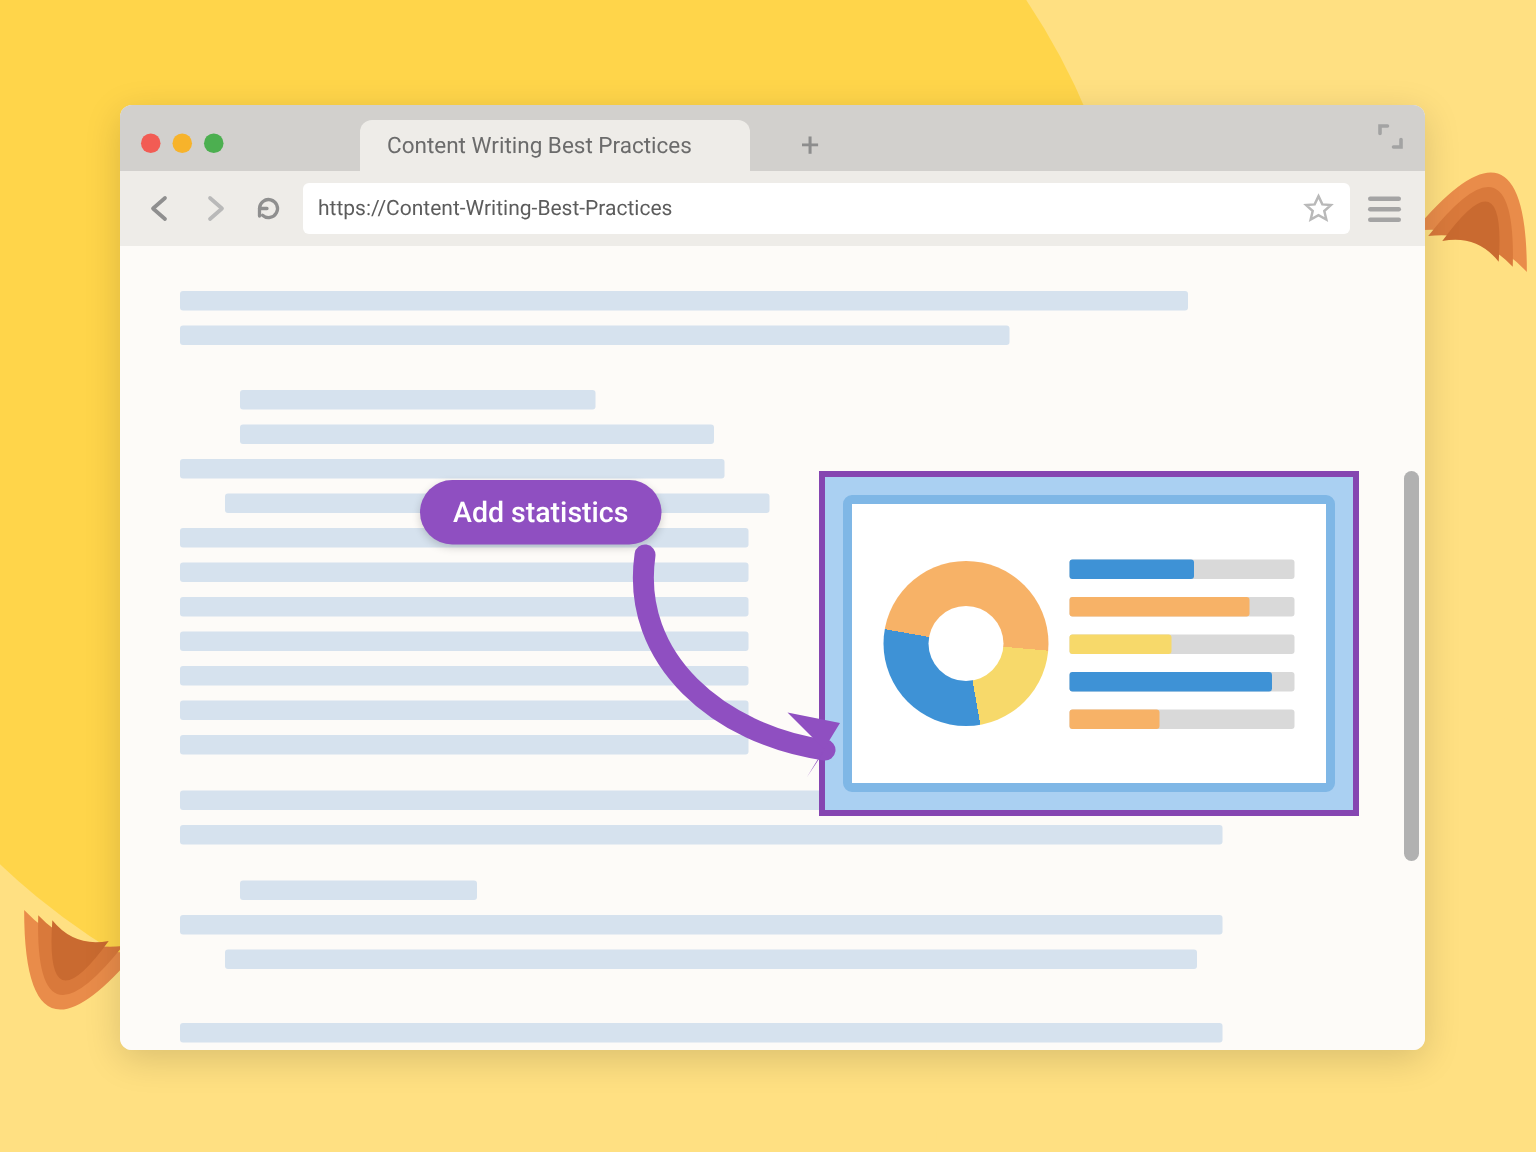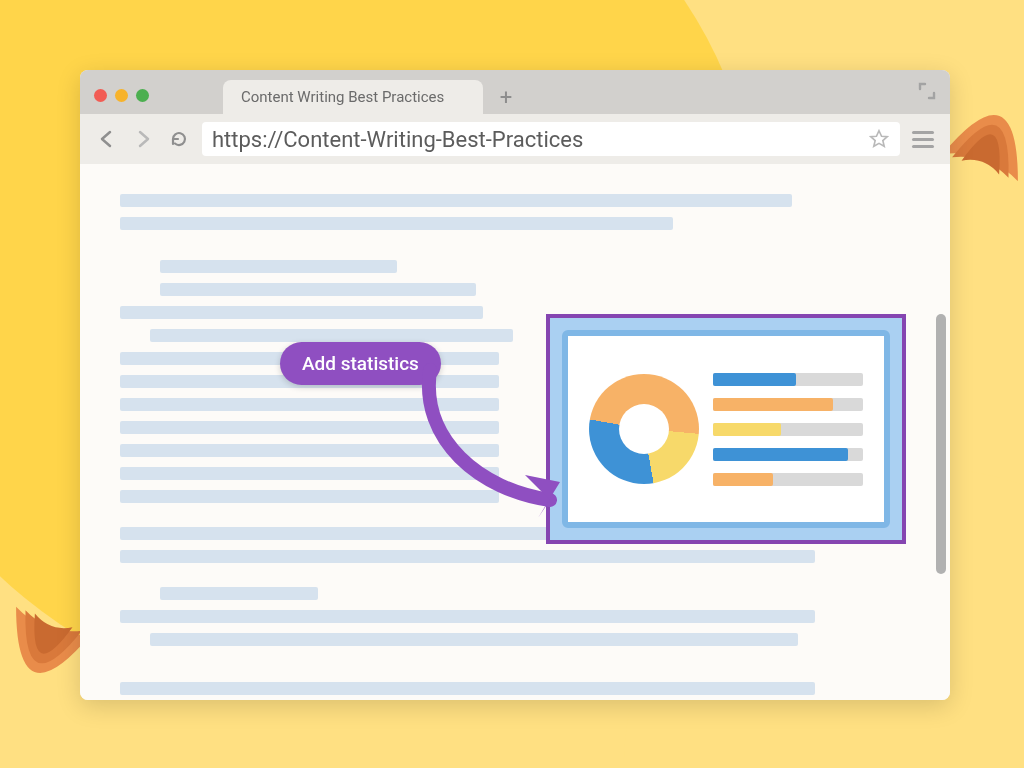--- a/index.html
+++ b/index.html
@@ -47,20 +47,21 @@
     display: flex;
     flex-direction: column;
     overflow: hidden;
   }
   .chrome-top {
     height: 44px;
     background: #d2d0cd;
     display: flex;
     align-items: flex-end;
     position: relative;
+    gap: 17px;
   }
   .traffic {
     display: flex; gap: 8px;
     align-items: center;
     padding: 0 14px 12px 14px;
   }
   .dot { width: 13px; height: 13px; border-radius: 50%; }
   .dot.red { background:#f25c54; }
   .dot.amber { background:#f7b32b; }
   .dot.green { background:#4caf50; }
@@ -106,21 +107,21 @@
   }
   .urlbar {
     flex:1;
     height: 34px;
     background:#fff;
     border-radius:4px;
     display:flex;
     align-items:center;
     padding:0 10px;
     color:#5c5c5c;
-    font-size:22px;
+    font-size:14px;
     position:relative;
   }
   .urlbar .star {
     position:absolute;
     right:10px; top:6px;
     color:#b9b9b9;
   }
   .menu-icon {
     width:26px;
     color:#8f8f8f;
@@ -193,21 +194,21 @@
     position:absolute;
     background:#8f4fc1;
     color:#fff;
     border-radius:22px;
     padding:10px 22px;
     font-size:19px;
     font-weight:500;
     box-shadow: 0 2px 6px rgba(0,0,0,.18);
     white-space:nowrap;
   }
-  .pill.stats { top:156px; left:200px;margin-top:22px;}
+  .pill.stats { top:156px; left:200px;}
   .pill.link  { top:500px; left:390px;}
 
   .arrow { position:absolute; color:#8f4fc1; }
   .arrow svg{display:block;}
 </style>
 </head>
 <body>
 
 <div class="bg-blob"></div>
 <div class="bg-blob2"></div>

